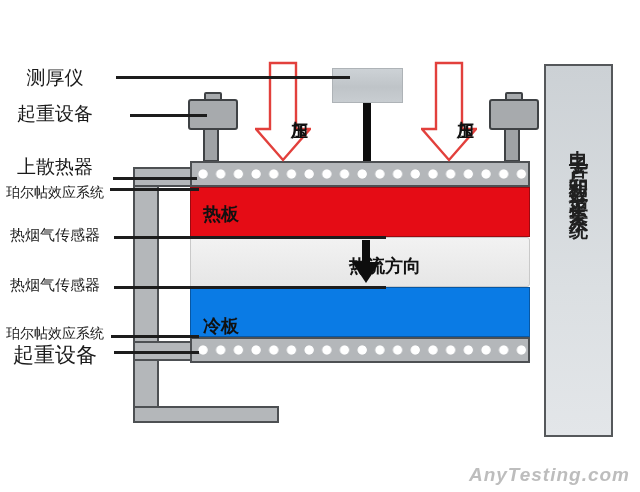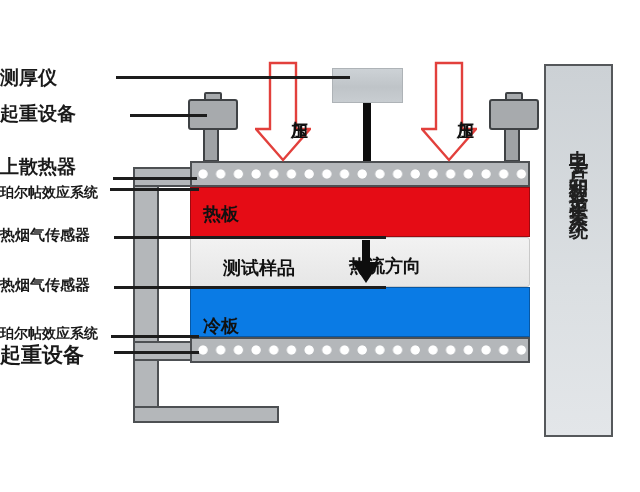--- a/index.html
+++ b/index.html
@@ -2,22 +2,22 @@
 <html><head>
 <meta charset="utf-8">
 <style>
   html,body{margin:0;padding:0;background:#fff;}
   #canvas{
     position:relative;width:640px;height:492px;background:#ffffff;overflow:hidden;
     font-family:"Liberation Sans","DejaVu Sans",sans-serif;color:#111;
   }
   
   .llabel{
-    position:absolute;left:0;width:110px;text-align:left;
-    font-weight:bold;color:#1a1a1a;white-space:nowrap;line-height:1.1;
+    position:absolute;left:0;width:110px;text-align:center;
+    font-weight:normal;color:#1a1a1a;white-space:nowrap;line-height:1.1;
   }
   .f20{font-size:19px;} .f21{font-size:21px;} .f16{font-size:15px;} .f15{font-size:14px;}
   .line{position:absolute;height:3px;background:#1c1c1c;z-index:30;}
   
   .metal{position:absolute;background:#b4b7ba;border:2px solid #4d5053;box-sizing:border-box;z-index:5;}
   
   .band{position:absolute;left:190px;width:340px;box-sizing:border-box;z-index:10;}
   .dotband{
     background-color:#b4b7ba;border:2px solid #4d5053;
     background-image:radial-gradient(circle 5px at 9px 50%, #ffffff 4.2px, rgba(255,255,255,0) 5px);
@@ -126,31 +126,31 @@
   </svg>
   <div class="ptext" style="left:421px;">加压</div>
 
   <div class="band dotband" style="top:161px;height:26px;"></div>
 
   <div class="band" style="top:187px;height:50px;background:#e50c15;border:1px solid #9b0a10;">
     <div class="bandtext" style="top:14px;">热板</div>
   </div>
 
   <div class="band" style="top:237px;height:50px;background:linear-gradient(180deg,#f2f2f2,#e6e6e6);border:1px solid #c9c9c9;border-radius:0 3px 3px 0;">
-    <div class="bandtext" style="top:18px;left:20px;right:auto;width:150px;">测试样品</div>
     <div class="bandtext" style="top:16px;left:auto;right:30px;width:150px;">热流方向</div>
   </div>
   <div class="hf-shaft"></div>
   <div class="hf-head"></div>
 
   <div class="band" style="top:287px;height:50px;background:#0a7be5;border:1px solid #0857a3;">
     <div class="bandtext" style="top:26px;">冷板</div>
   </div>
 
   <div class="band dotband" style="top:337px;height:26px;"></div>
 
   <div class="daq">
     <div class="daq-text">电子产品和数据采集系统</div>
   </div>
 
 
+  <div class="wm-en">AnyTesting.com</div>
 
 </div>
 
 </body></html>

